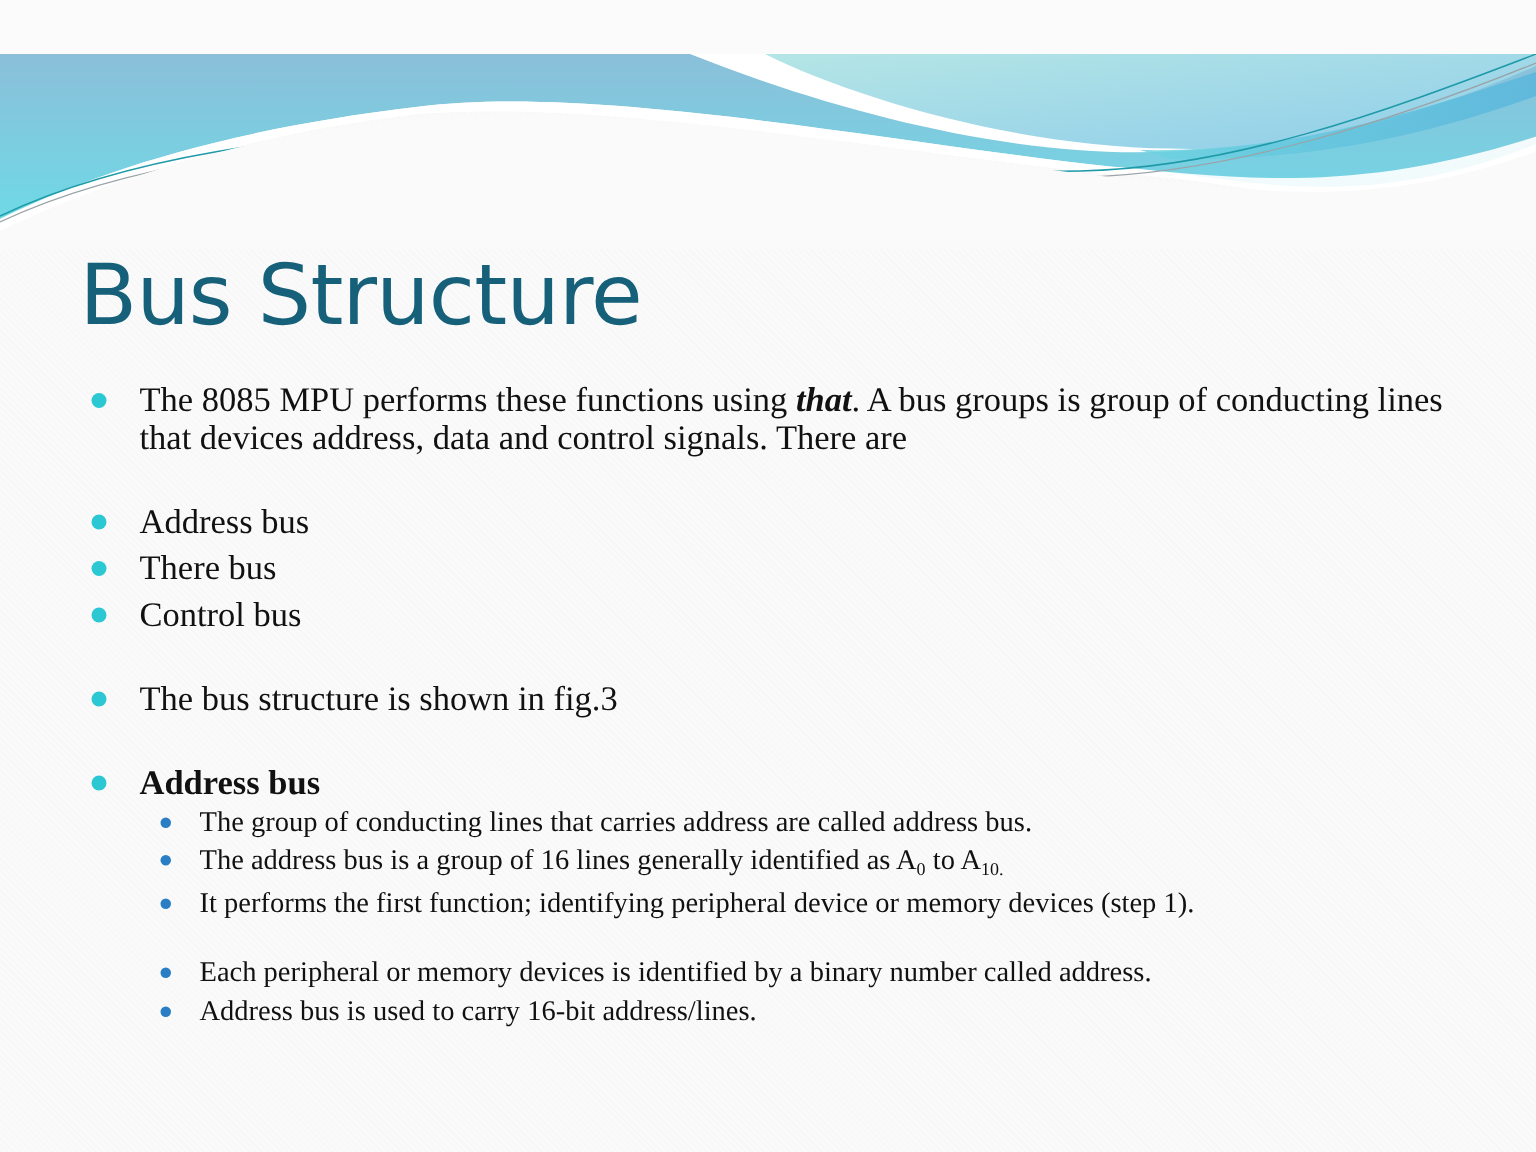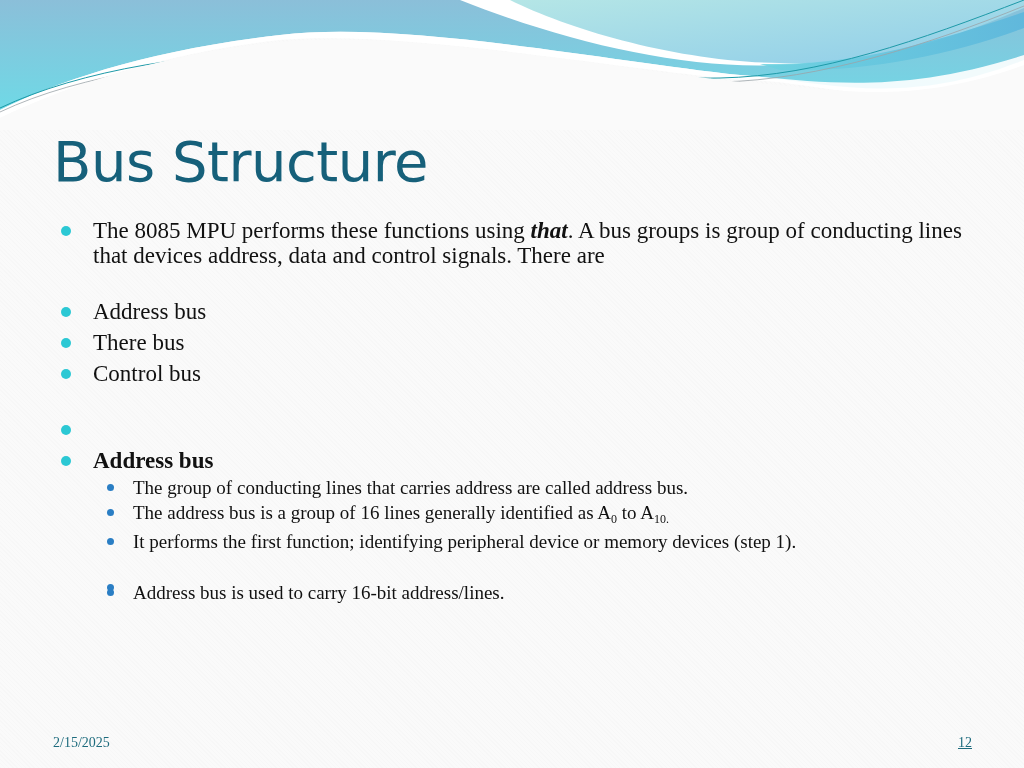--- a/index.html
+++ b/index.html
@@ -14,20 +14,21 @@
       background: #fbfbfb;
       font-family: "Liberation Serif", "DejaVu Serif", serif;
       color: #111;
     }
     .slide {
       position: absolute;
       inset: 0;
       background:
         repeating-linear-gradient(45deg, rgba(0,0,0,0.012) 0 1px, transparent 1px 3px),
         #fafafa;
+      margin-top: 36px;
     }
     .header-waves {
       position: absolute;
       left: 0;
       top: 0;
       width: 1024px;
       height: 130px;
     }
     .title {
       position: absolute;
@@ -158,20 +159,21 @@
     <div class="gap-sm"></div>
     <p class="l1">
       <span class="bullet"></span>
       <span>Control bus</span>
     </p>
 
     <div class="gap-md"></div>
 
     <p class="l1">
       <span class="bullet"></span>
+      <span>The bus structure is shown in fig.3</span>
     </p>
 
     <div class="gap-md"></div>
 
     <p class="l1">
       <span class="bullet"></span>
       <b>Address bus</b>
     </p>
 
     <div style="height:4px"></div>
@@ -189,20 +191,21 @@
     <div style="height:4px"></div>
     <p class="l2">
       <span class="bullet"></span>
       <span>It performs the first function; identifying peripheral device or memory devices (step 1).</span>
     </p>
 
     <div style="height:25px"></div>
 
     <p class="l2">
       <span class="bullet"></span>
+      <span>Each peripheral or memory devices is identified by a binary number called address.</span>
     </p>
     <div style="height:5px"></div>
     <p class="l2">
       <span class="bullet"></span>
       <span>Address bus is used to carry 16-bit address/lines.</span>
     </p>
   </div>
 
   <div class="footer-date">2/15/2025</div>
   <div class="footer-page">12</div>

